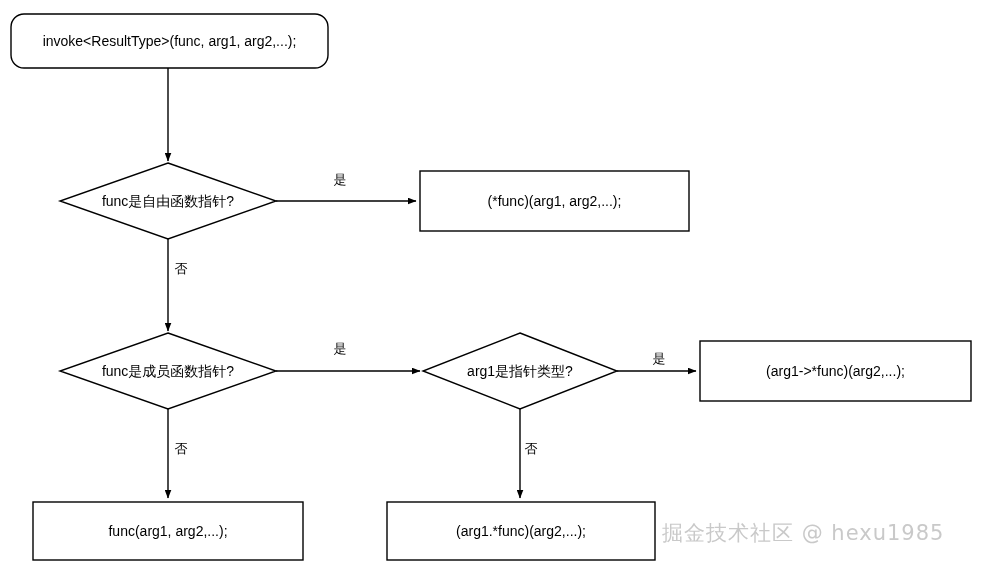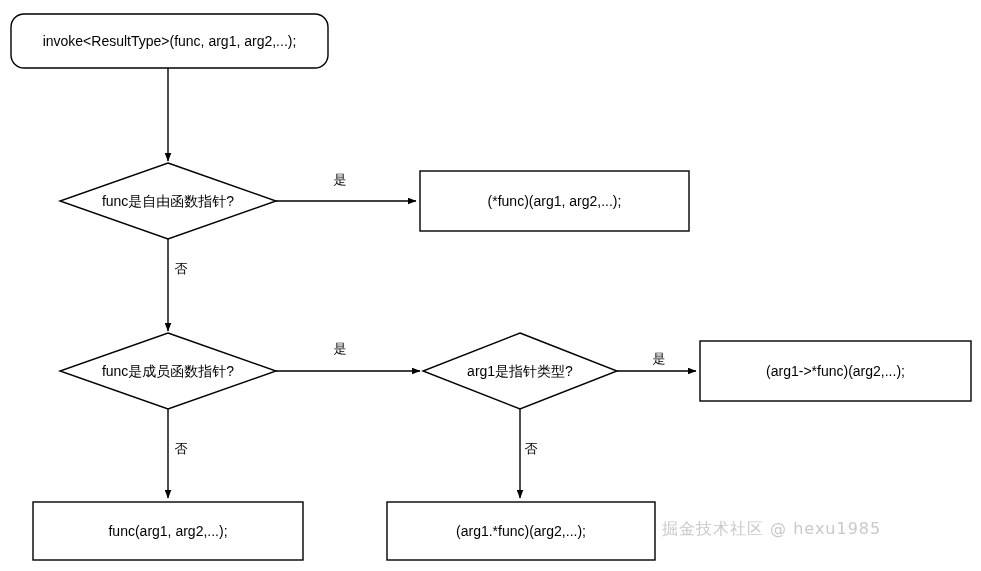--- a/index.html
+++ b/index.html
@@ -44,21 +44,21 @@
   .edge-label {
     font-family: "Liberation Sans", "DejaVu Sans", sans-serif;
     font-size: 13px;
     fill: #000000;
     text-anchor: middle;
     dominant-baseline: middle;
   }
   .watermark {
     position: absolute;
     font-family: "DejaVu Sans", "Liberation Sans", sans-serif;
-    font-size: 16px;
+    font-size: 21px;
     color: #c9c9c9;
     letter-spacing: 1px;
     white-space: nowrap;
     user-select: none;
   }
 </style>
 </head>
 <body>
 
 <div id="canvas">

